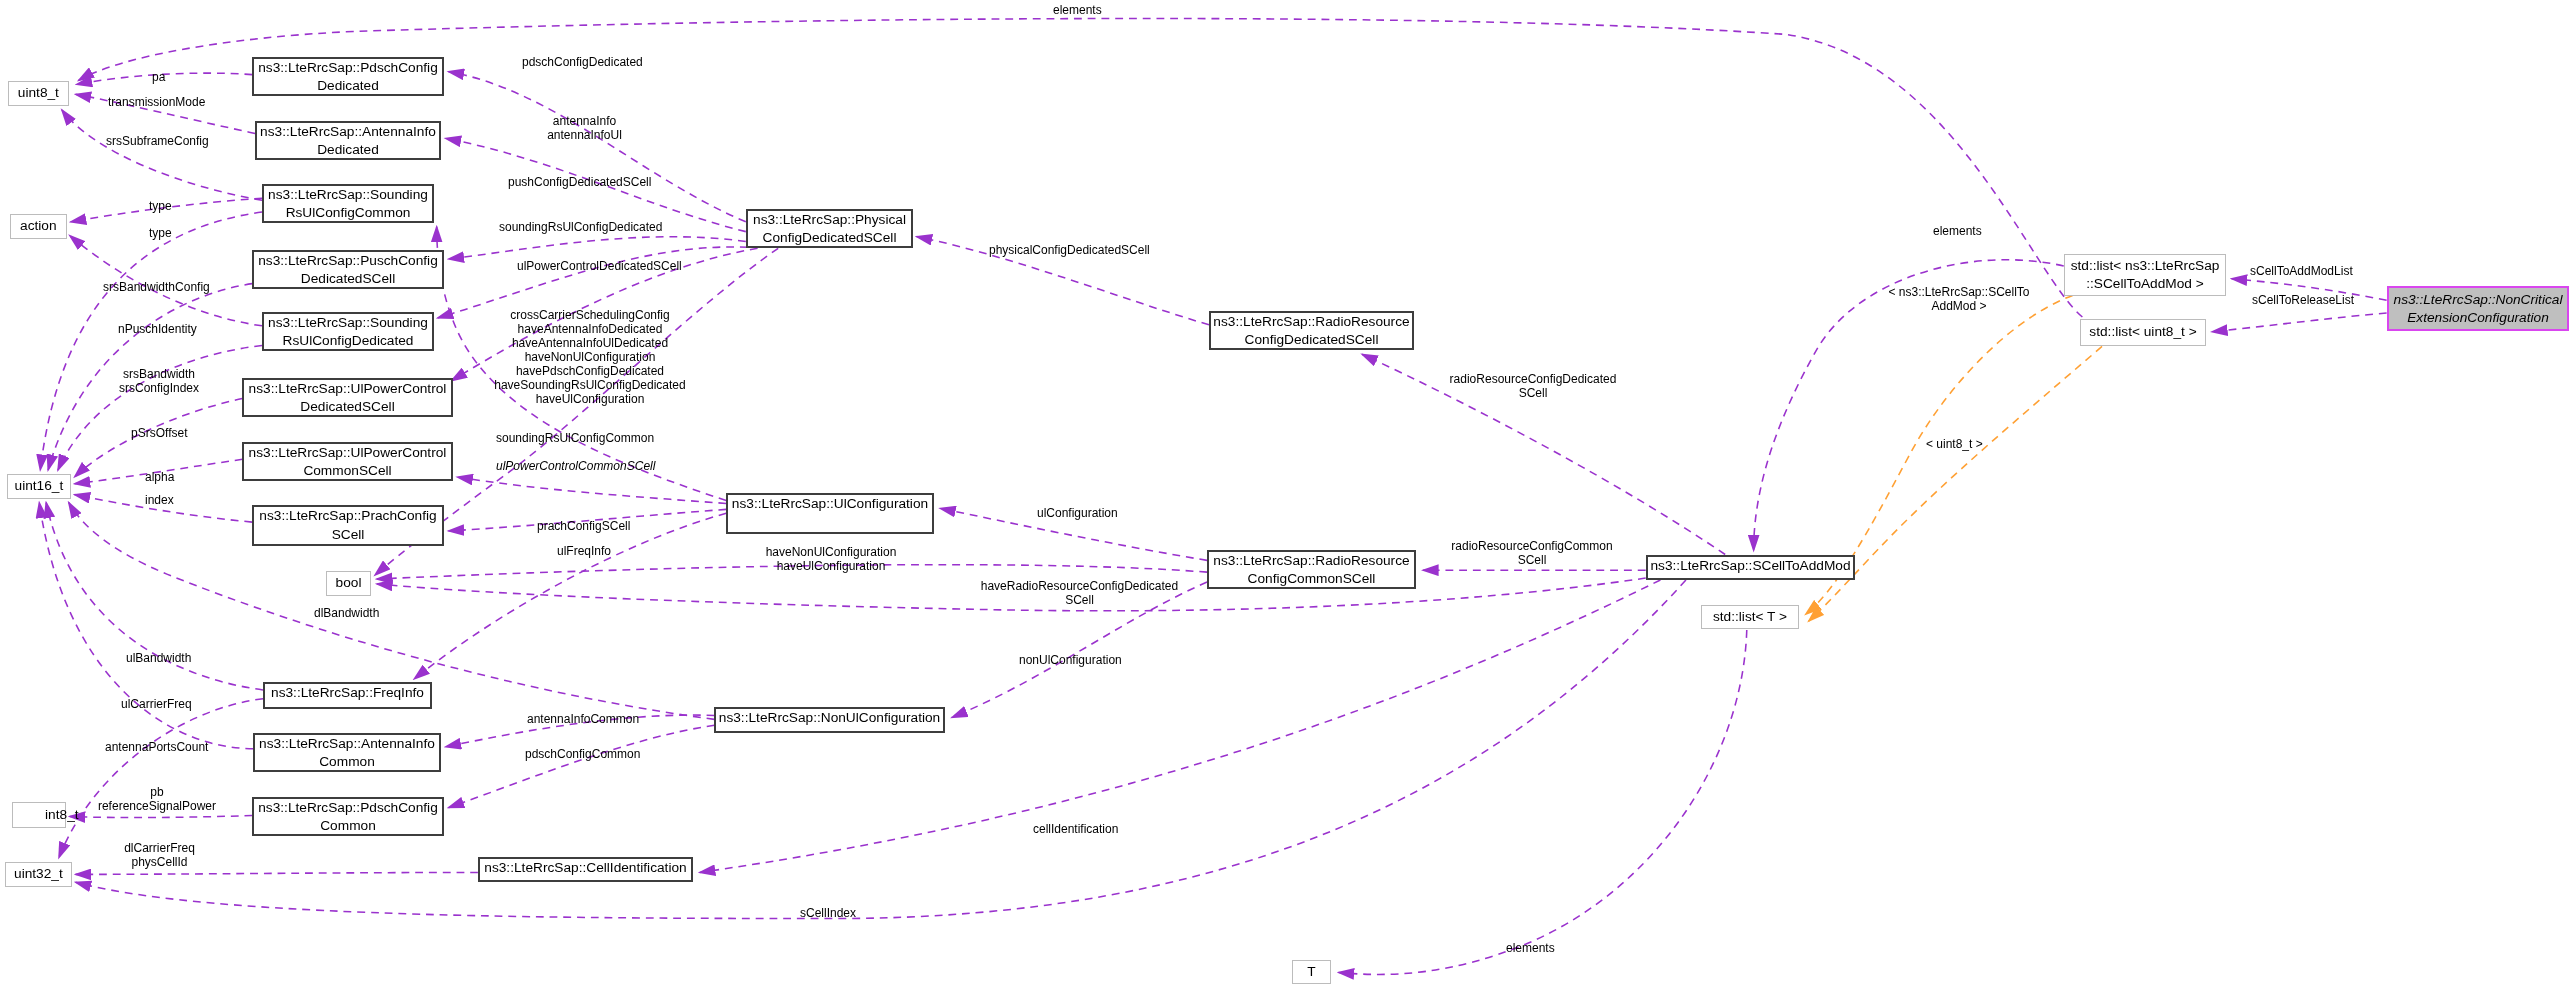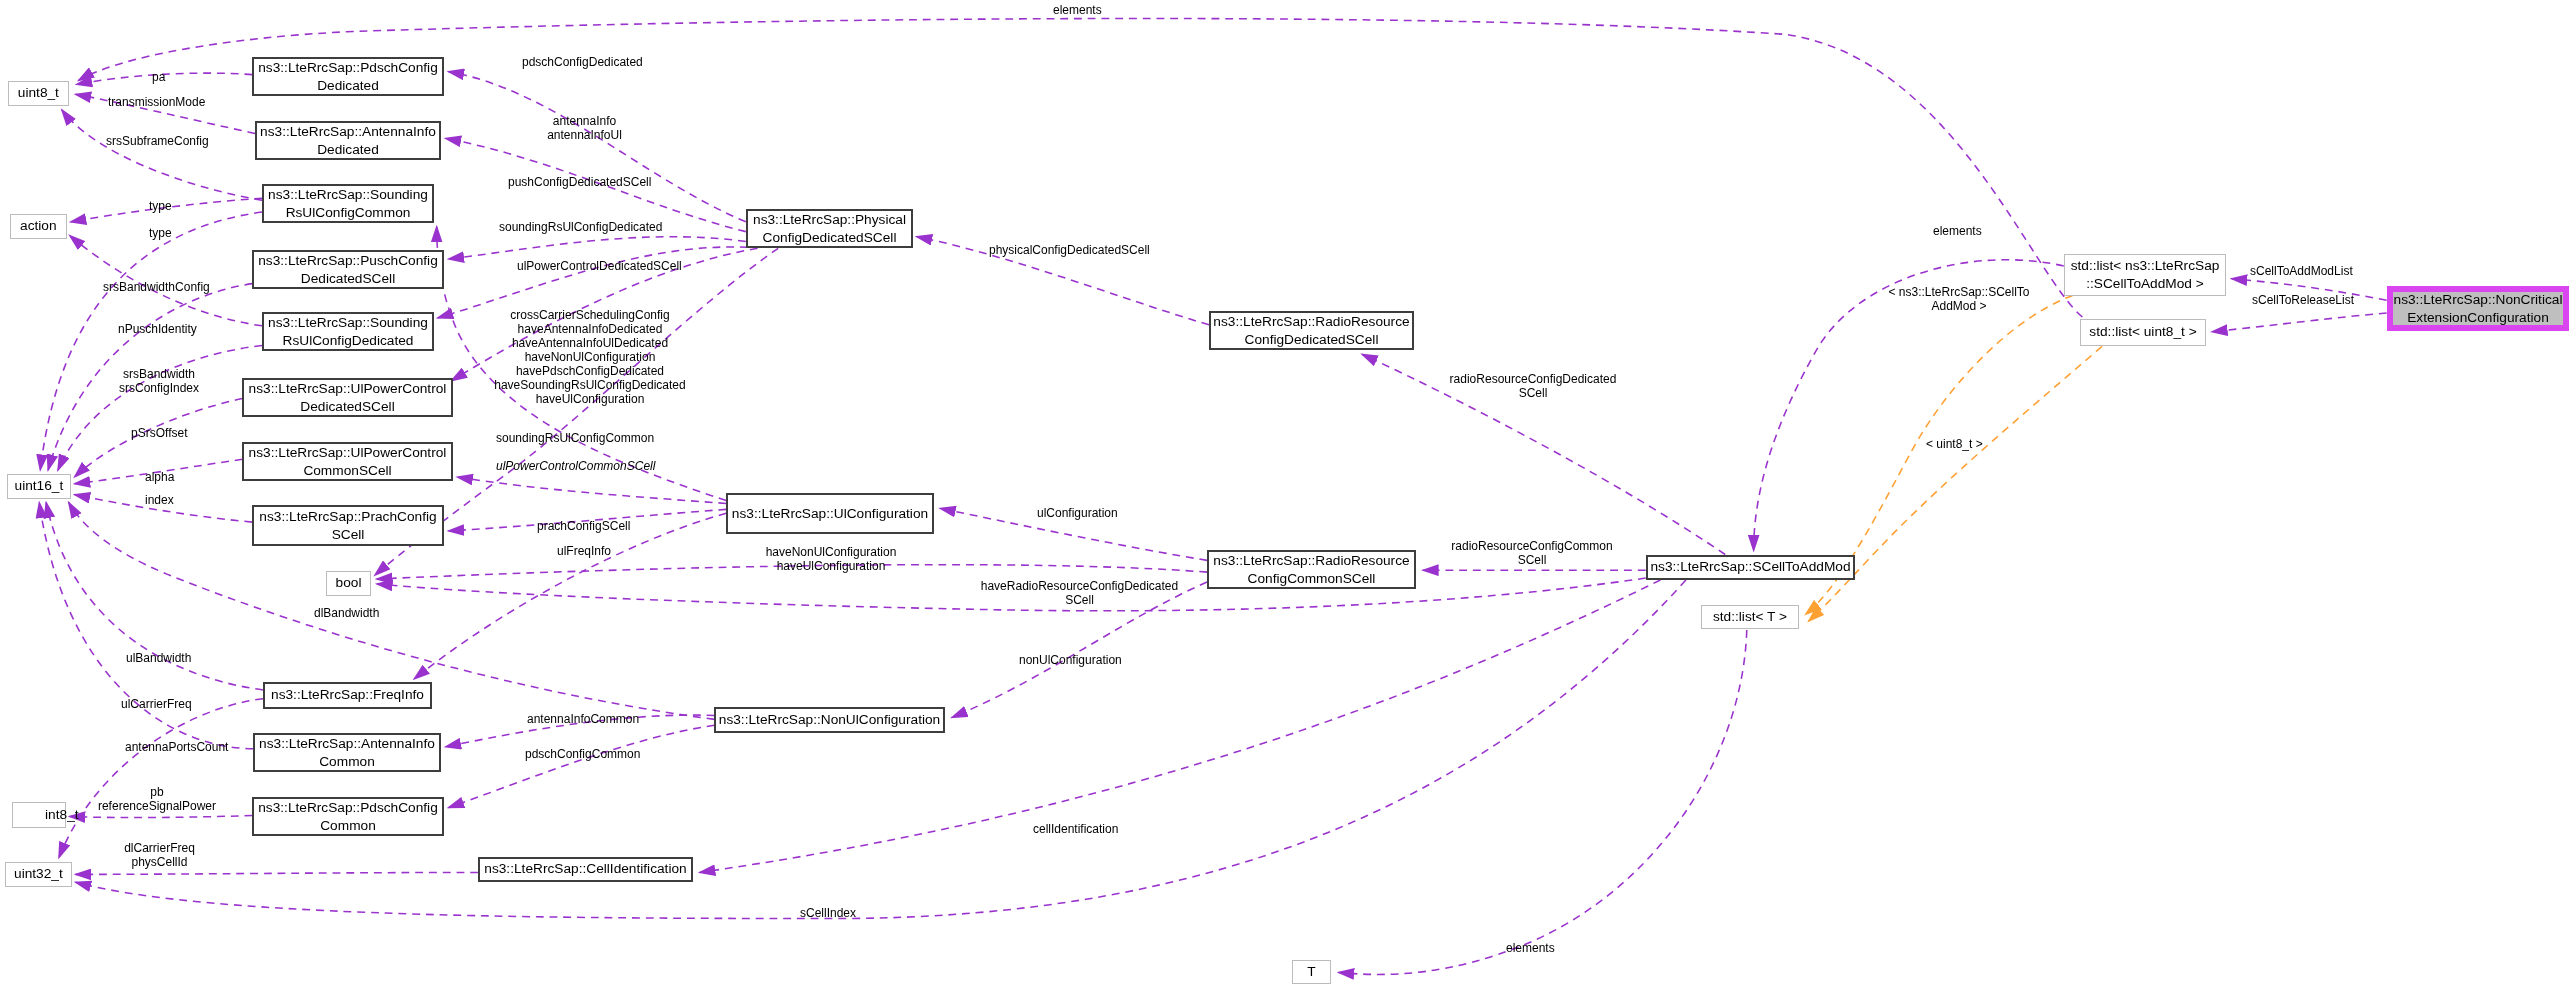--- a/index.html
+++ b/index.html
@@ -2,23 +2,23 @@
 <html><head>
 <meta charset="utf-8">
 <style>
   html,body{margin:0;padding:0;background:#fff;}
   #diagram{position:relative;width:2576px;height:1003px;background:#fff;overflow:hidden;
            font-family:"Liberation Sans", sans-serif;}
   #edge-layer{position:absolute;left:0;top:0;pointer-events:none;}
   .node{position:absolute;box-sizing:border-box;background:#fff;display:flex;flex-direction:column;
         justify-content:center;align-items:center;text-align:center;font-size:13.7px;line-height:17.7px;
         color:#000;white-space:nowrap;}
-  .node.class{border:2px solid #3b82f6;}
+  .node.class{border:2px solid #3b82f6;justify-content:space-between;}
   .node.plain{border:1px solid #bcbcbc;}
-  .node.focus{border:6px solid #d946ef;background:#bfbfbf;font-weight:400;}
+  .node.focus{border:2px solid #d946ef;background:#bfbfbf;font-weight:400;font-style:italic;}
   .elabel{position:absolute;font-size:12px;line-height:14px;color:#000;white-space:nowrap;}
   .elabel.center{text-align:center;white-space:normal;}
 </style>
 </head>
 <body>
 
 <div id="diagram" style="background: rgb(255, 255, 255);">
   <svg id="edge-layer" width="2576" height="1003" viewBox="0 0 2625 1022" xmlns="http://www.w3.org/2000/svg">
     <defs>
       <marker id="arrow-p" markerWidth="18" markerHeight="12" refX="16" refY="6" orient="auto" markerUnits="userSpaceOnUse">
@@ -214,21 +214,21 @@
     </div>
     <div class="elabel" style="left: 145px; top: 493px;">
       <div>index</div>
     </div>
     <div class="elabel" style="left: 126px; top: 651px;">
       <div>ulBandwidth</div>
     </div>
     <div class="elabel" style="left: 121px; top: 697px;">
       <div>ulCarrierFreq</div>
     </div>
-    <div class="elabel" style="left: 105px; top: 740px; margin-left: 20px;">
+    <div class="elabel" style="left: 105px; top: 740px;">
       <div>antennaPortsCount</div>
     </div>
     <div class="elabel center" style="left: 95px; top: 785px; width: 124px;">
       <div>pb</div>
       <div>referenceSignalPower</div>
     </div>
     <div class="elabel center" style="left: 121px; top: 841px; width: 77px;">
       <div>dlCarrierFreq</div>
       <div>physCellId</div>
     </div>

